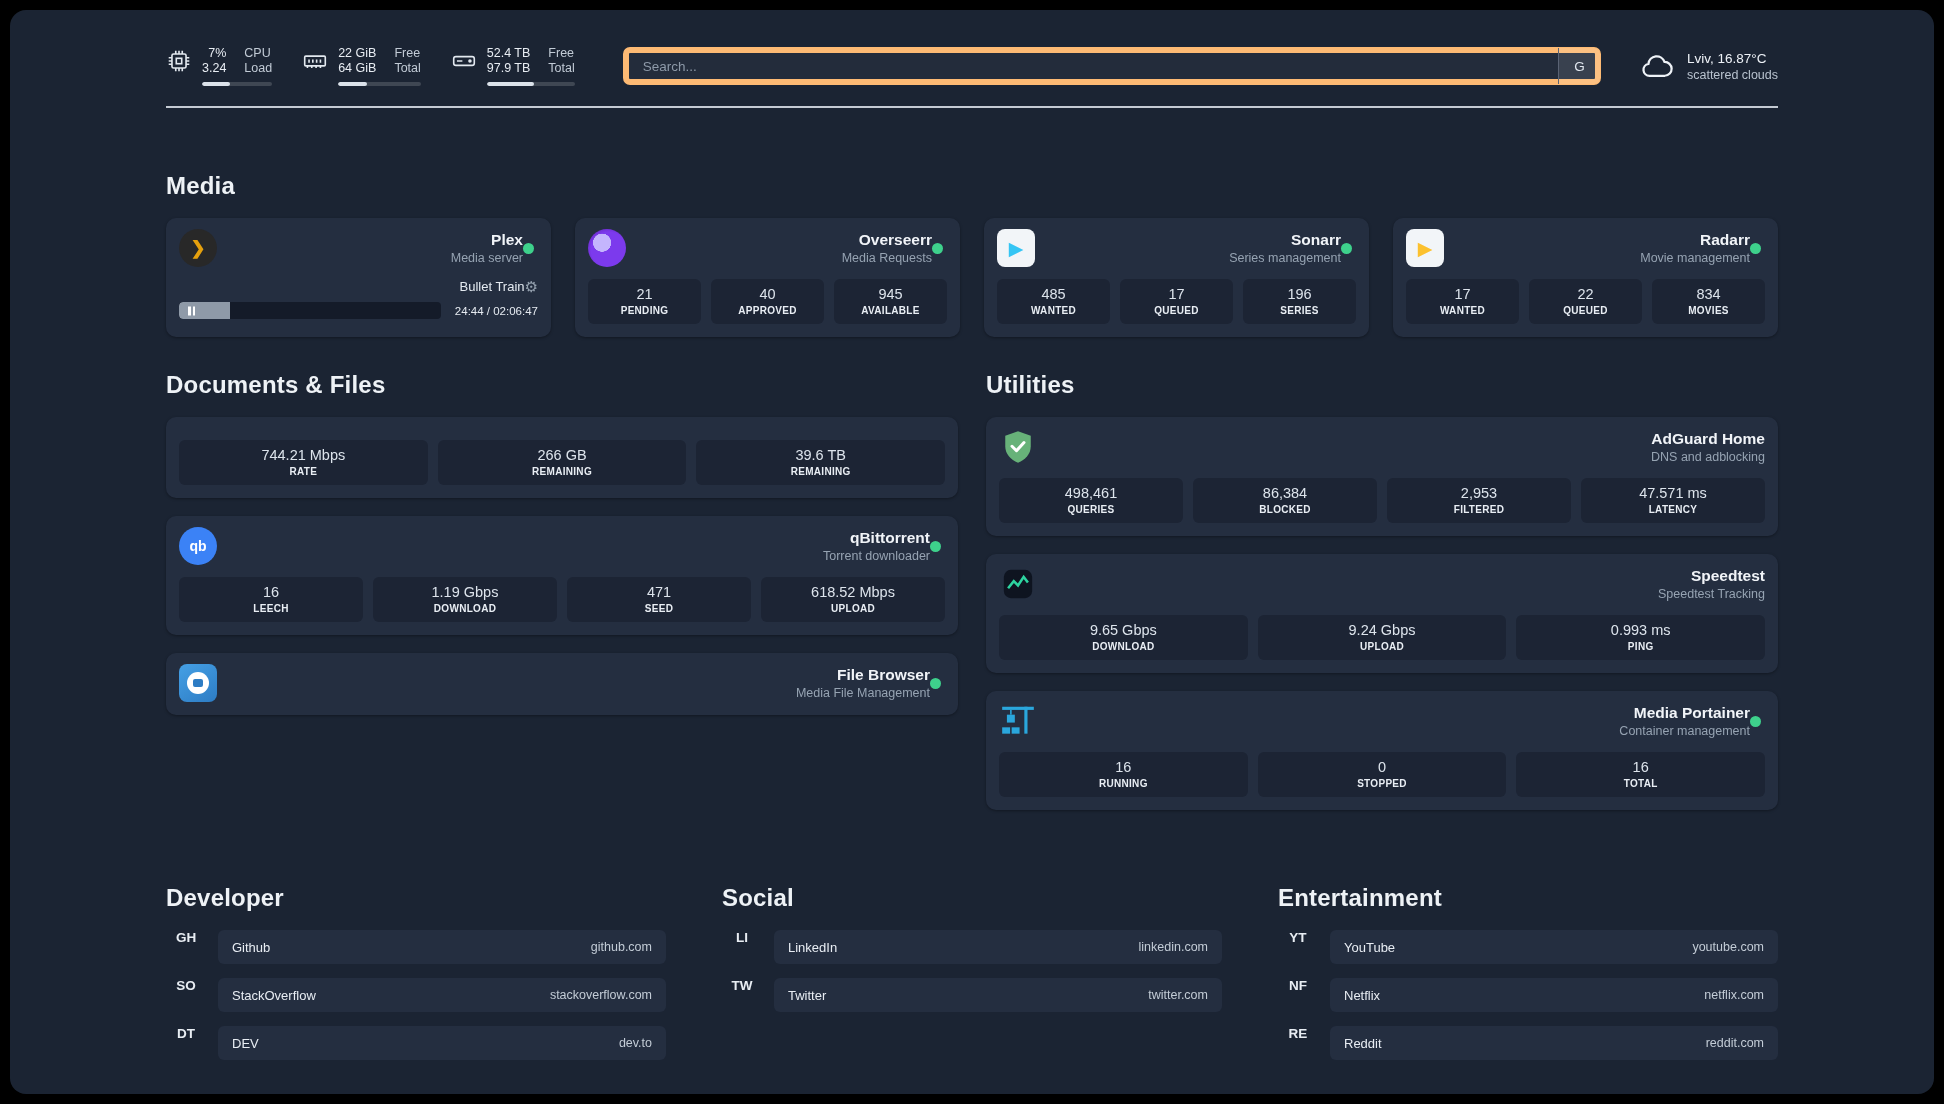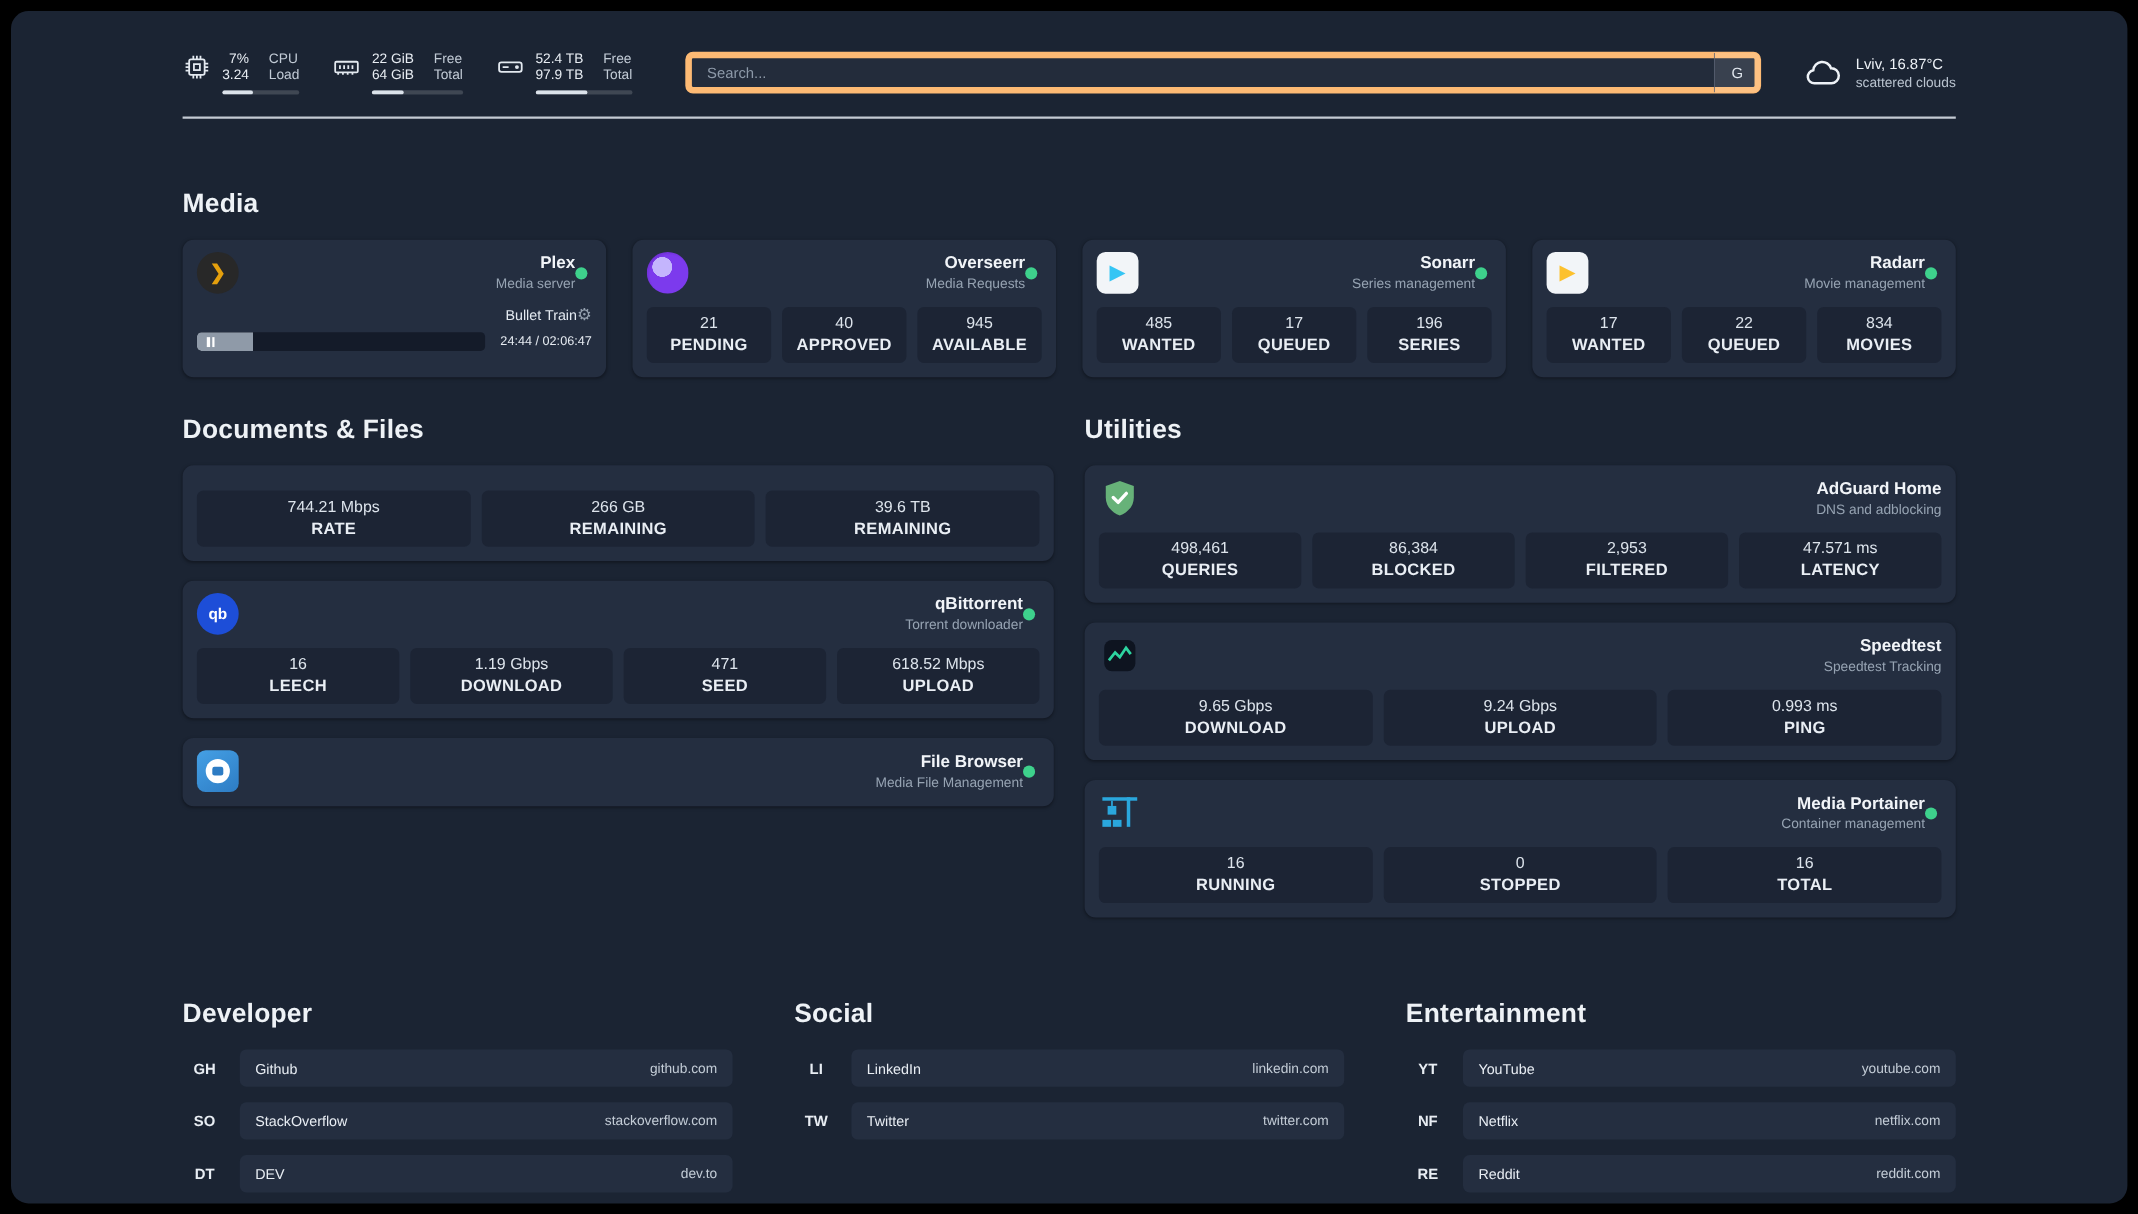--- a/index.html
+++ b/index.html
@@ -38,32 +38,32 @@
   .chead { display:flex; align-items:center; cursor:pointer; }
   .icn { width:38px; height:38px; border-radius:50%; display:flex; align-items:center; justify-content:center; flex:none; }
   .cmeta { margin-left:12px; flex:1; min-width:0;text-align:right; }
   .cname { font-size:15.5px; font-weight:600; color:#f1f4f8; }
   .cdesc { font-size:12.5px; color:#96a3b2; margin-top:2px; }
   .dot { width:11px; height:11px; border-radius:50%; background:#3ed18c; flex:none; margin-right:4px; }
 
   .stats { display:flex; gap:10px; margin-top:12px; }
   .stat { flex:1; background:#1c2434; border-radius:6px; padding:7px 6px 8px 6px; text-align:center; }
   .stat-v { font-size:14.5px; color:#dde4ec; }
-  .stat-l { font-size:15px; font-weight:700; color:#e9eef4; letter-spacing:.3px; margin-top:3px; }
+  .stat-l { font-size:10px; font-weight:700; color:#e9eef4; letter-spacing:.3px; margin-top:3px; }
 
   
   .icn-plex { background:#282828; }
   .icn-plex span { color:#e5a00d; font-size:18px; font-weight:700; }
   .icn-overseerr { background:radial-gradient(circle at 37% 36%, #c4b5fd 0 26%, rgba(0,0,0,0) 27%), radial-gradient(circle at 55% 55%, #7c3aed 0 60%, #55189e 100%); }
   .icn-sq { border-radius:8px; background:#f2f5f8; }
   .icn-sonarr span { color:#35c5f4; font-size:19px; }
   .icn-radarr span { color:#fcc12e; font-size:19px; }
   .icn-nzbget { background:#45a62d; }
   .icn-nzbget span { color:#fff; font-size:8.5px; font-weight:700; }
-  .icn-qbit { background:#1d4ed8; }
+  .icn-qbit { background:#3b82f6; }
   .icn-qbit span { color:#fff; font-size:14px; font-weight:700; }
   .icn-fb { border-radius:8px; background:linear-gradient(145deg,#45a0e5,#2d7cc4); }
   .fb-disc { width:22px; height:22px; background:#fff; border-radius:50%; display:flex; align-items:center; justify-content:center; }
   .fb-slot { width:10px; height:8px; background:#2d7cc4; border-radius:2px; }
   .icn-plain { background:transparent; border-radius:0; }
 
   
   .player { margin-top:12px; }
   .p-row1 { display:flex; align-items:center; justify-content:flex-end; }
   .p-title { font-size:13px; color:#e4eaf1; }
@@ -76,21 +76,21 @@
   .p-time { font-size:11.5px; color:#e6ebf1; white-space:nowrap; }
 
   
   .cols { display:grid; grid-template-columns:1fr 1fr; gap:28px; margin-top:34px; align-items:start; }
   .stack { display:flex; flex-direction:column; gap:18px; margin-top:18px; }
 
   
   .bm-section { margin-top:74px; }
   .bm-grid { display:grid; grid-template-columns:repeat(3,1fr); gap:56px; }
   .bm-items { display:flex; flex-direction:column; gap:14px; margin-top:18px; }
-  .bm-item { display:flex; align-items:center; gap:12px; }
+  .bm-item { display:flex; align-items:flex-start; gap:12px; }
   .bm-abbr { width:40px; text-align:center; font-size:13.5px; font-weight:700; color:#e8edf3; flex:none; }
   .bm-pill { flex:1; height:34px; background:#242e40; border-radius:6px; display:flex; align-items:center; justify-content:space-between; padding:0 14px; cursor:pointer; }
   .bm-name { font-size:13px; color:#e8edf3; }
   .bm-url { font-size:12.5px; color:#c3ccd6; }
 </style>
 </head>
 <body>
 
 <div class="frame">
 <div class="app">

